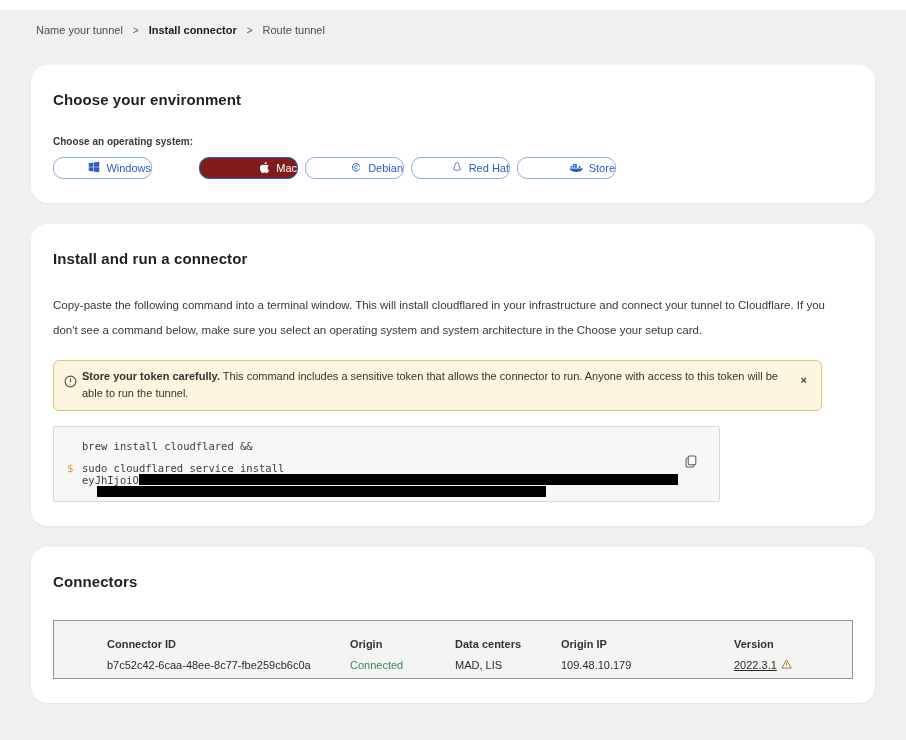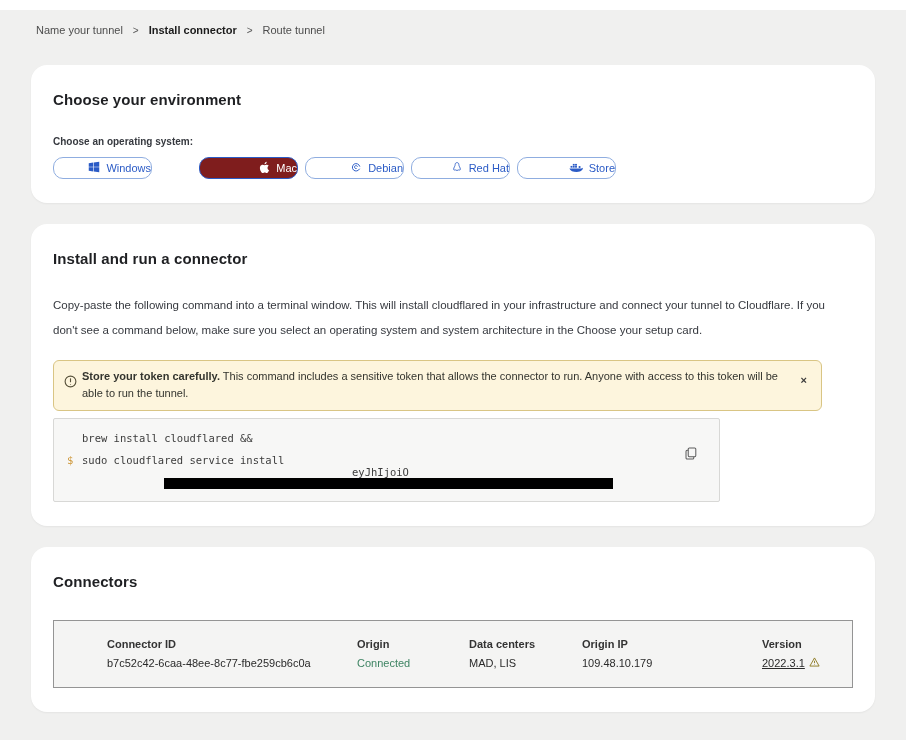--- a/index.html
+++ b/index.html
@@ -28,37 +28,37 @@
   .os-btn svg { flex:none; }
   .os-btn.selected { background:#7f1d1d; border-color:#2b5bc6; color:#ffffff;margin-left:40px; }
 
   
   .desc { font-size:11.5px; color:#36393f; line-height:25px; margin-top:26px; max-width:795px; }
   .callout { width:769px; margin-top:17px; background:#fdf5dd; border:1px solid #d9c584; border-radius:6px;
              position:relative; padding:7px 40px 8px 28px; font-size:11px; color:#33342e; line-height:17px; }
   .callout .c-icon { position:absolute; left:10px; top:14px; }
   .callout .close { position:absolute; right:14px; top:14px; font-size:11px; font-weight:bold; color:#3a3a3a;
                     background:none; border:none; cursor:pointer; line-height:10px; font-family:"Liberation Sans",sans-serif;}
-  .terminal { width:667px; margin-top:7px; background:#f7f7f6; border:1px solid #d8d8d6; border-radius:2px;
-              position:relative; padding:13px 40px 12px 13px; font-family:"DejaVu Sans Mono", monospace;
+  .terminal { width:667px; margin-top:15px; background:#f7f7f6; border:1px solid #d8d8d6; border-radius:2px;
+              position:relative; padding:13px 40px 4px 13px; font-family:"DejaVu Sans Mono", monospace;
               font-size:10.5px; color:#3c3c3c; }
   .t-line { padding-left:15px; position:relative; line-height:12px; white-space:pre; }
   .t-line.first { margin-bottom:10px; }
   .t-line .prompt { position:absolute; left:0; top:0; color:#cf9a3f; }
-  .t-token { display:flex; align-items:center; padding-left:15px; height:11.5px;flex-direction:column; }
+  .t-token { display:flex; align-items:center; padding-left:15px; height:11.5px; }
   .redact { background:#000; height:11px; }
   .redact.bar1 { width:539px; }
   .redact.bar2 { width:449px; margin-left:15px; }
   .copy-btn { position:absolute; right:22px; top:28px; background:none; border:none; cursor:pointer; padding:0; }
 
   
-  .conn-table { margin-top:30px; border:1px solid #949494; background:#f4f4f3; height:68px;
+  .conn-table { margin-top:30px; border:1px solid #949494; background:#f4f4f3; height:59px;
                 padding:17px 20px 0 53px; display:grid;
                 grid-template-columns:243px 105px 106px 173px 1fr; grid-auto-rows:min-content; row-gap:9px;
-                font-size:11px; color:#2a2a2a;gap:7px; }
+                font-size:11px; color:#2a2a2a; }
   .conn-table .th { font-weight:bold; color:#333; }
   .status-connected { color:#3e8463; }
   .version-cell { display:flex; align-items:center; gap:4px;text-decoration:underline; }
 </style>
 </head>
 <body>
 
 <div class="top-strip"></div>
 <div class="page">
 

